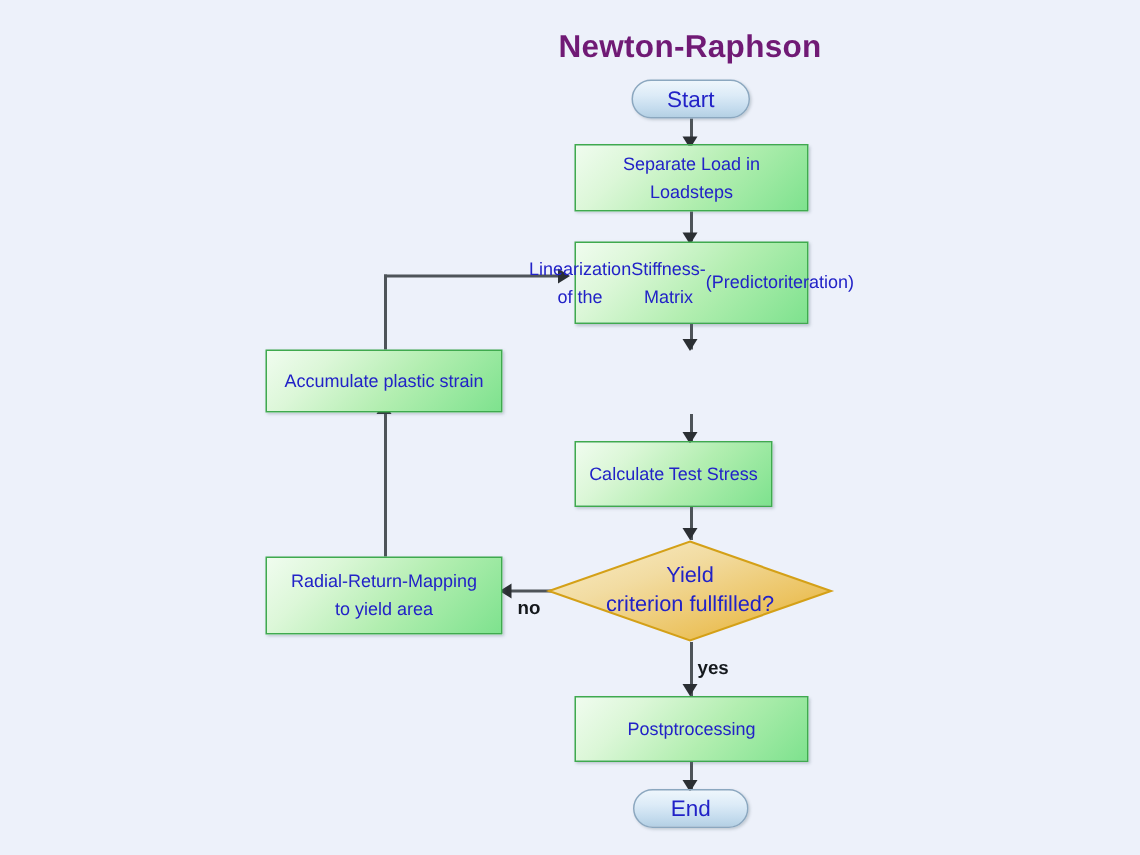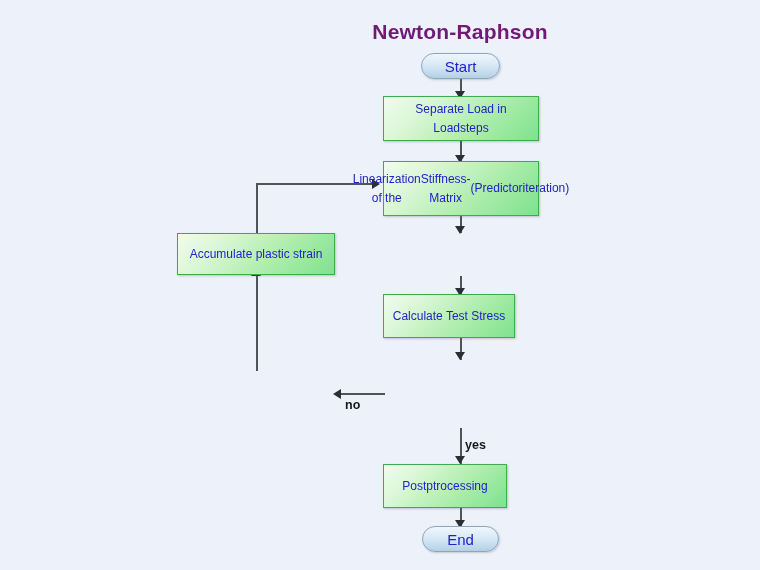--- a/index.html
+++ b/index.html
@@ -181,27 +181,48 @@
     <span>Linearization of the</span>
     <span>Stiffness-Matrix</span>
     <span>(Predictoriteration)</span>
   </div>
 
 
   <div class="node process" style="left:383px; top:294px; width:132px; height:44px;">
     <span>Calculate Test Stress</span>
   </div>
 
-
-  <div class="node process" style="left:383px; top:464px; width:124px; height:44px;">
+  <div class="decision-wrap" style="left:365px; top:360px; width:190px; height:68px;">
+    <svg width="190" height="68" viewBox="0 0 190 68">
+      <defs>
+        <linearGradient id="goldgrad" x1="0" y1="0" x2="1" y2="1">
+          <stop offset="0%" stop-color="#f9eecb"></stop>
+          <stop offset="35%" stop-color="#f2dca2"></stop>
+          <stop offset="70%" stop-color="#ecc463"></stop>
+          <stop offset="100%" stop-color="#e3ab28"></stop>
+        </linearGradient>
+      </defs>
+      <polygon points="95,1 189,34 95,67 1,34" fill="url(#goldgrad)" stroke="#d4a017" stroke-width="1.4"></polygon>
+    </svg>
+    <div class="decision-label" style="flex-direction:column;">
+      <span>Yield</span>
+      <span>criterion fullfilled?</span>
+    </div>
+  </div>
+
+  <div class="node process" style="left:383px; top:464px; width:156px; height:44px;">
     <span>Postptrocessing</span>
   </div>
 
   <div class="node terminator" style="left:422px; top:526px; width:77px; height:26px;">
     <span>End</span>
   </div>
 
+  <div class="node process" style="left:177px; top:371px; width:158px; height:52px; flex-direction:column;">
+    <span>Radial-Return-Mapping</span>
+    <span>to yield area</span>
+  </div>
 
   <div class="node process" style="left:177px; top:233px; width:158px; height:42px;align-items:center;">
     <span>Accumulate plastic strain</span>
   </div>
 
 </div>
 
 </body></html>

